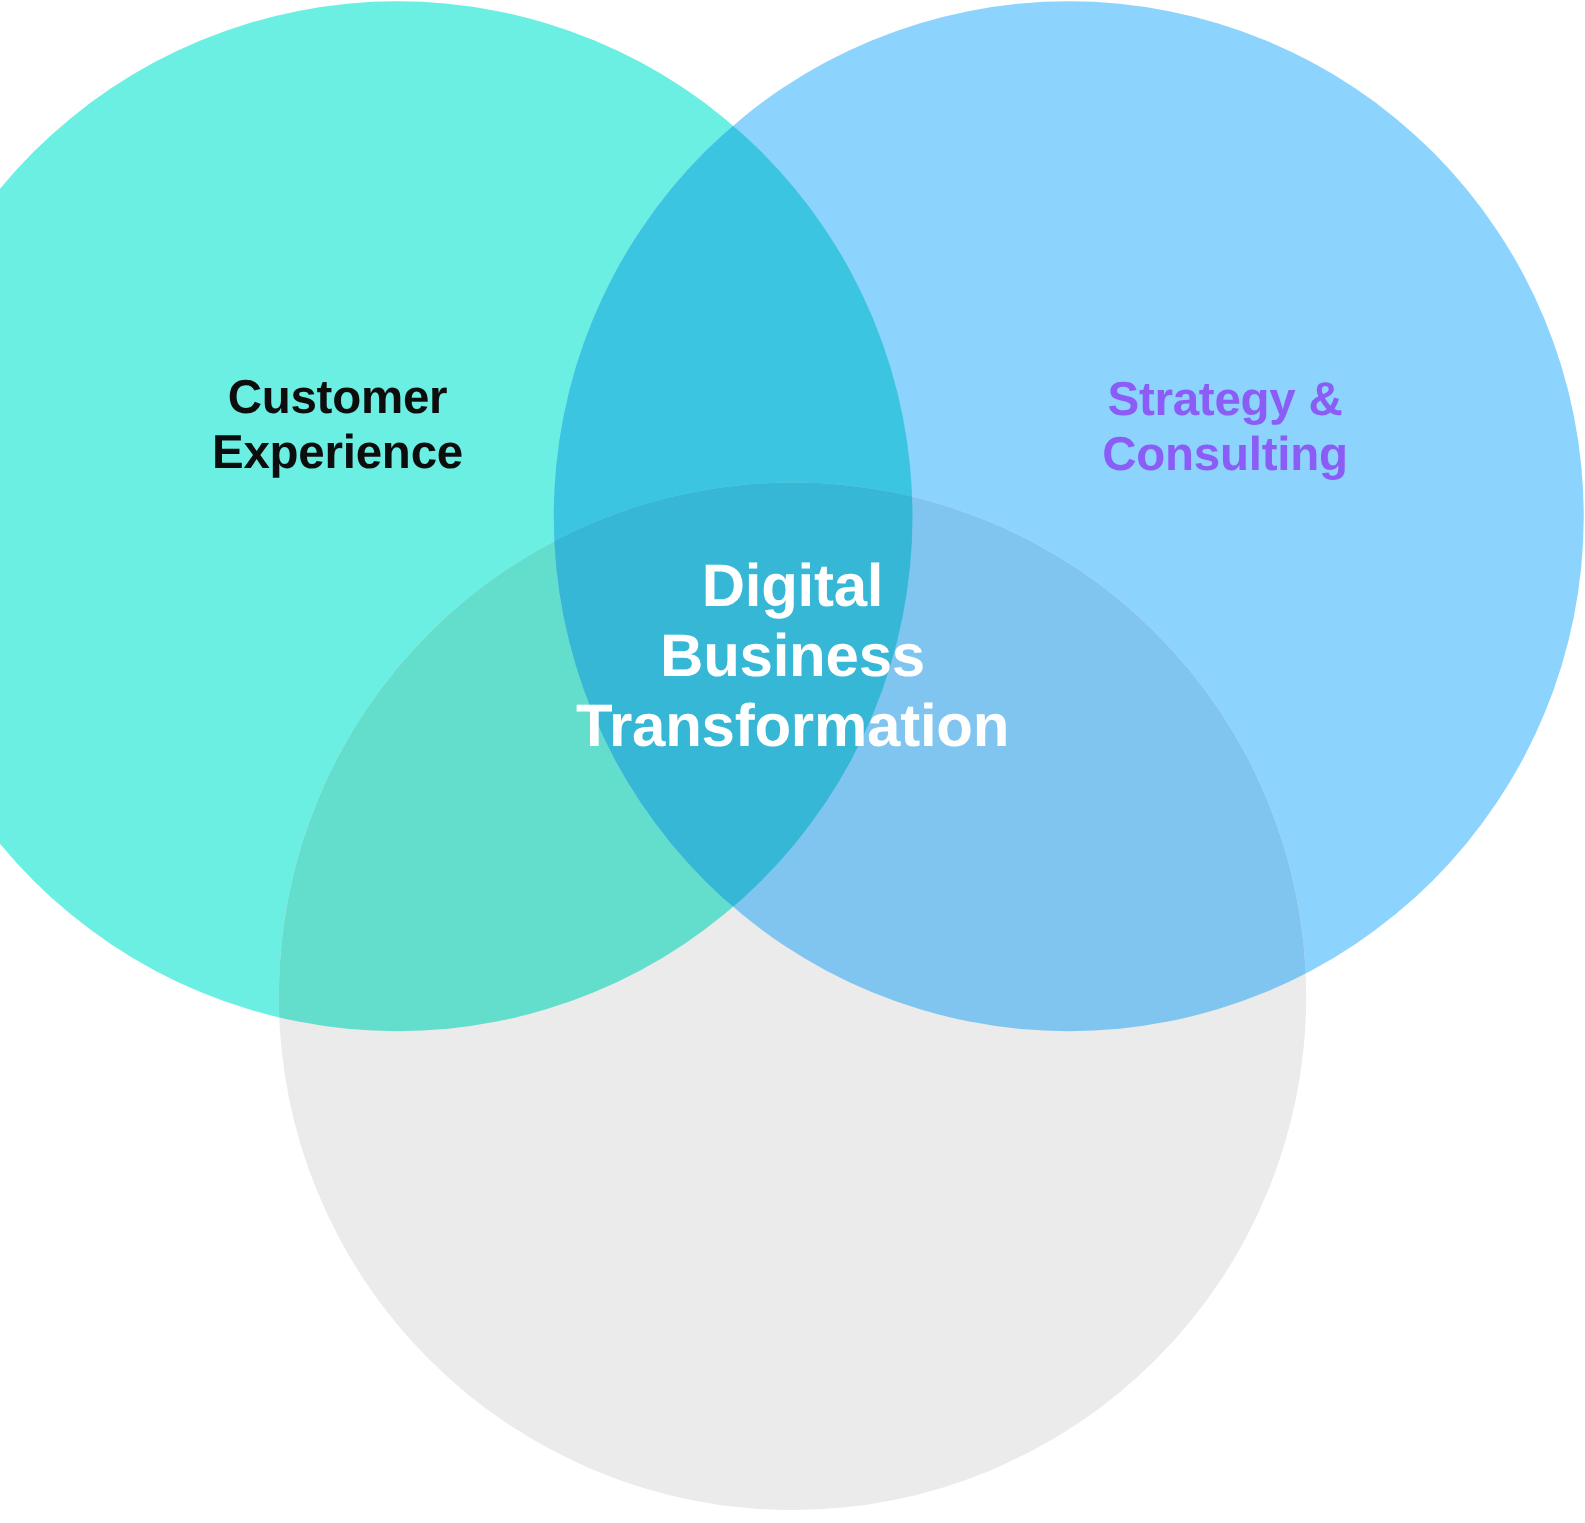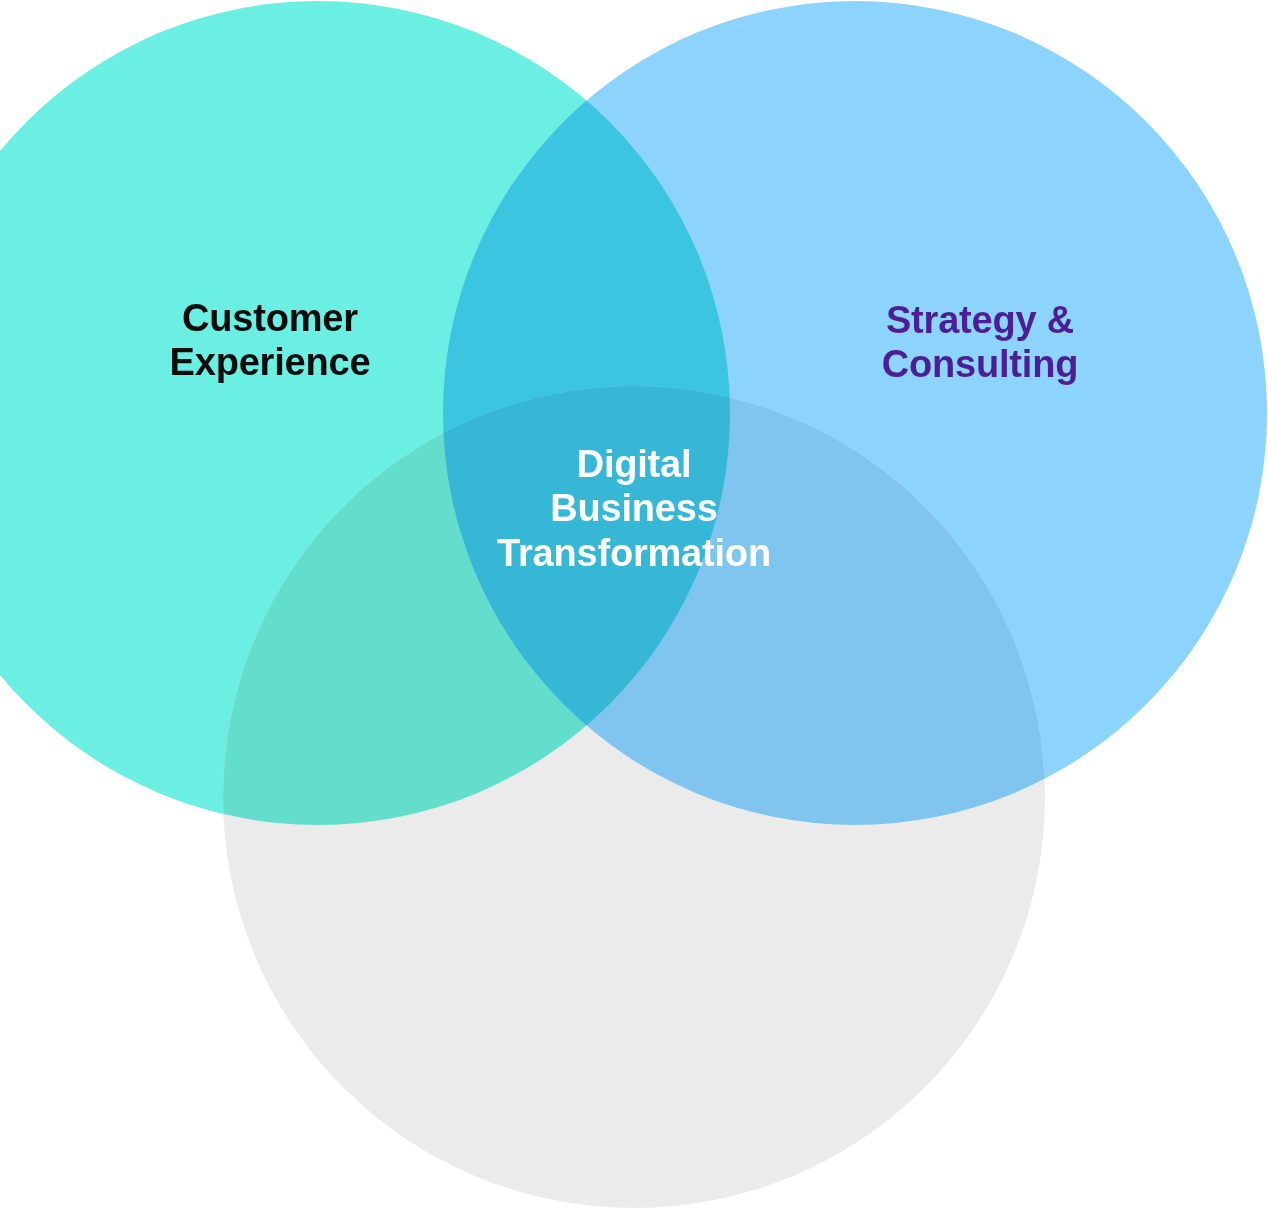--- a/index.html
+++ b/index.html
@@ -35,21 +35,21 @@
     line-height: 1.17;
     letter-spacing: -0.2px;
     white-space: pre-line;
     pointer-events: none;
   }
   .label-outer {
     font-size: 38px;
     color: #0d0d0d;
   }
   .label-center {
-    font-size: 38px;
+    font-size: 48px;
     color: #ffffff;
   }
   #label-customer-experience {
     left: 88px;
     top: 296px;
     width: 364px;
   }
   #label-strategy-consulting {
     left: 798px;
     top: 298px;
@@ -100,21 +100,21 @@
     <g clip-path="url(#clip-a)">
       <g clip-path="url(#clip-b)">
         <circle id="ov-abc" cx="634" cy="797" r="411" fill="#35B7D5"></circle>
       </g>
     </g>
   </svg>
 
   <div class="venn-label label-outer" id="label-customer-experience" style="color: rgb(13, 13, 13);">Customer
 Experience</div>
 
-  <div class="venn-label label-outer" id="label-strategy-consulting" style="color: #4c1d95;">Strategy &amp;
+  <div class="venn-label label-outer" id="label-strategy-consulting" style="color: #8b5cf6;">Strategy &amp;
 Consulting</div>
 
 
   <div class="venn-label label-center" id="label-digital-business-transformation" style="color: rgb(255, 255, 255);">Digital
 Business
 Transformation</div>
 
 </div>
 
 </body></html>

